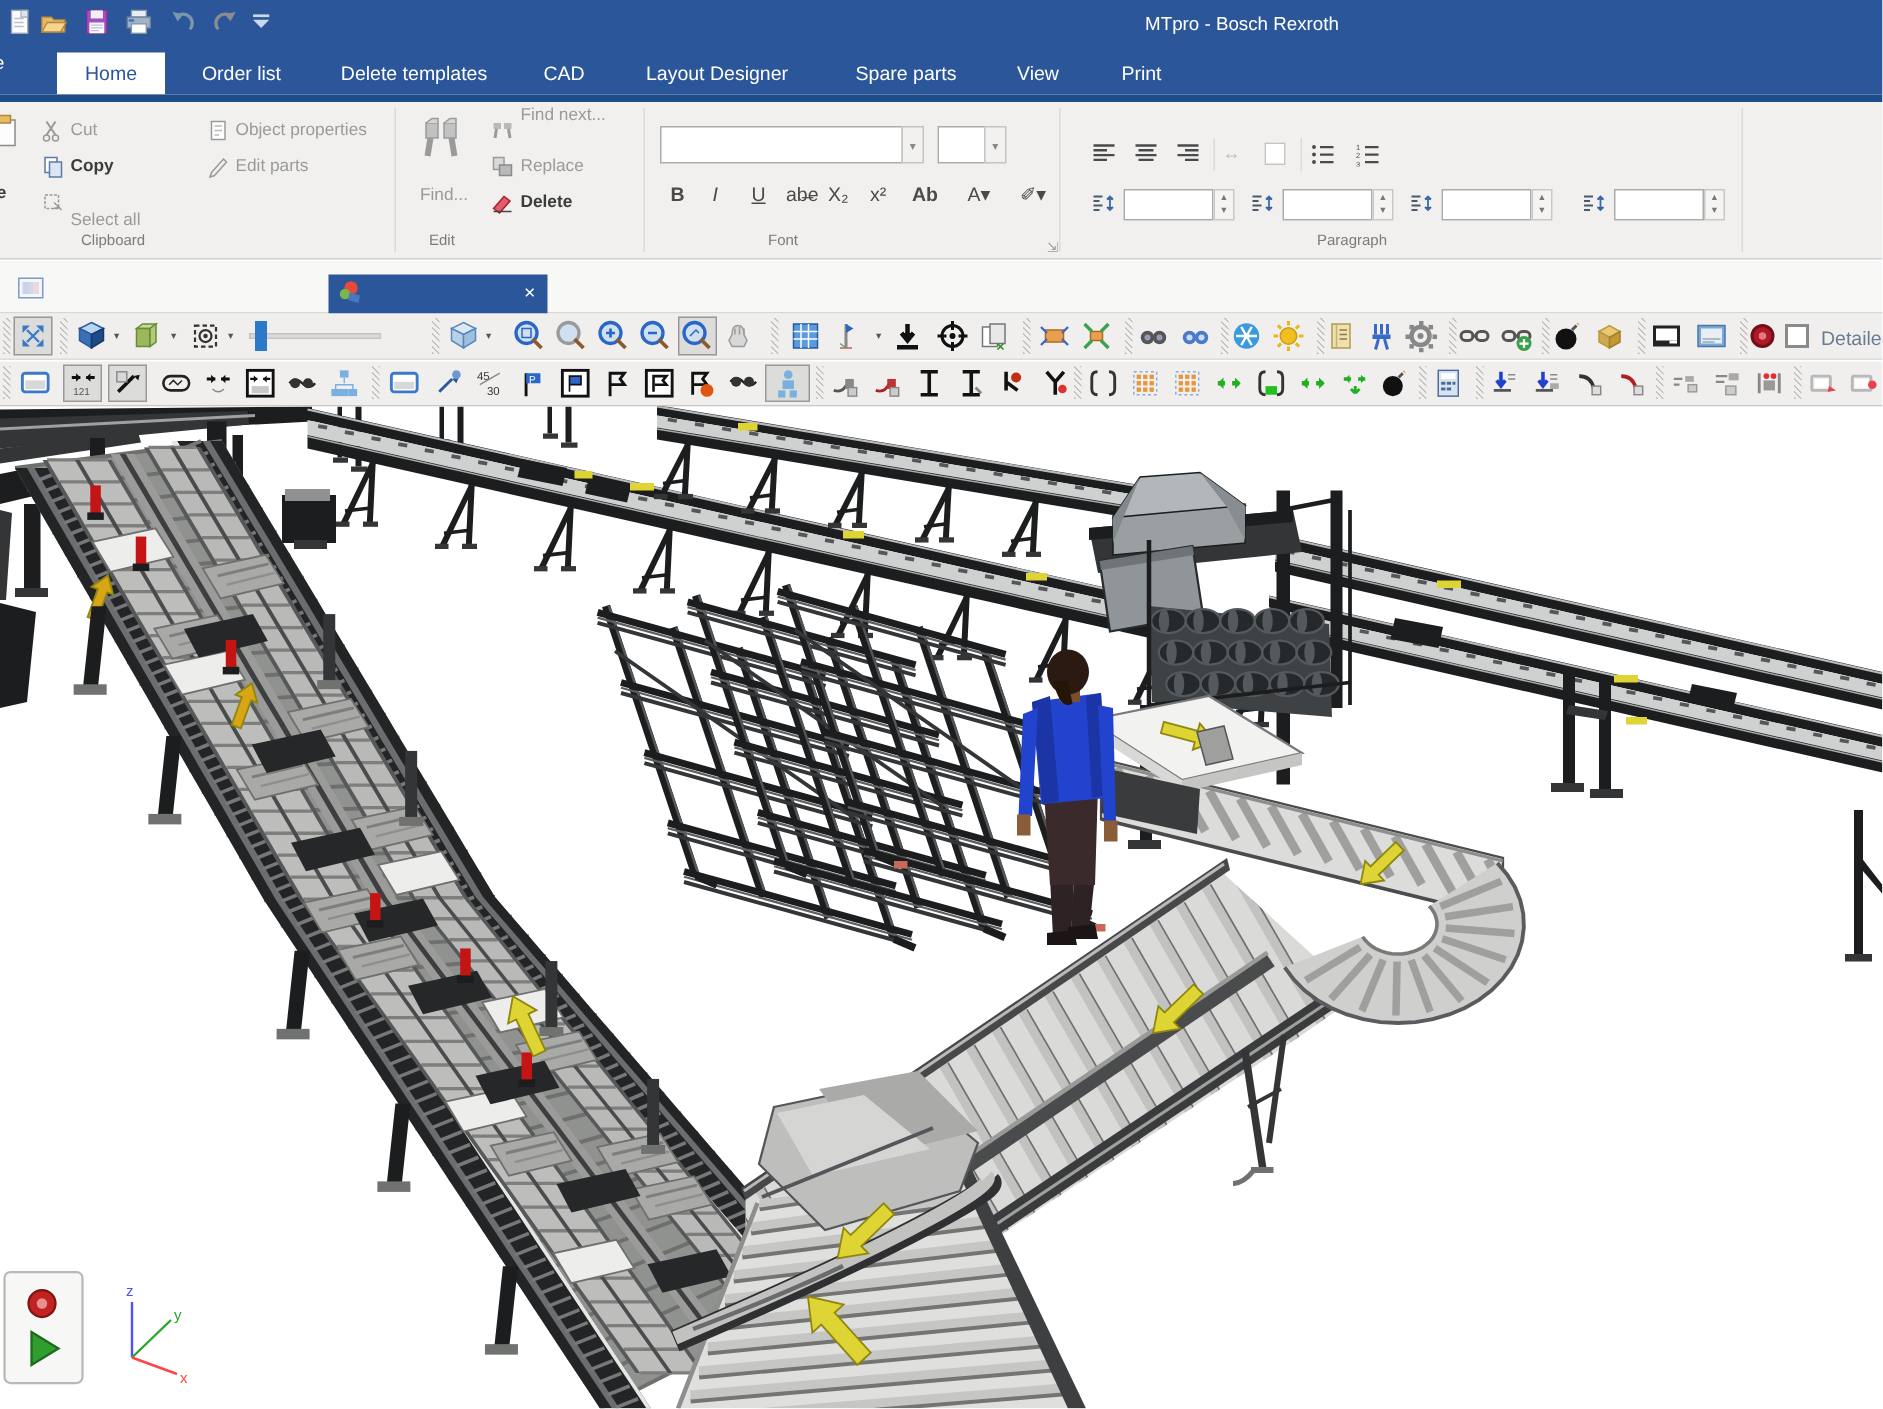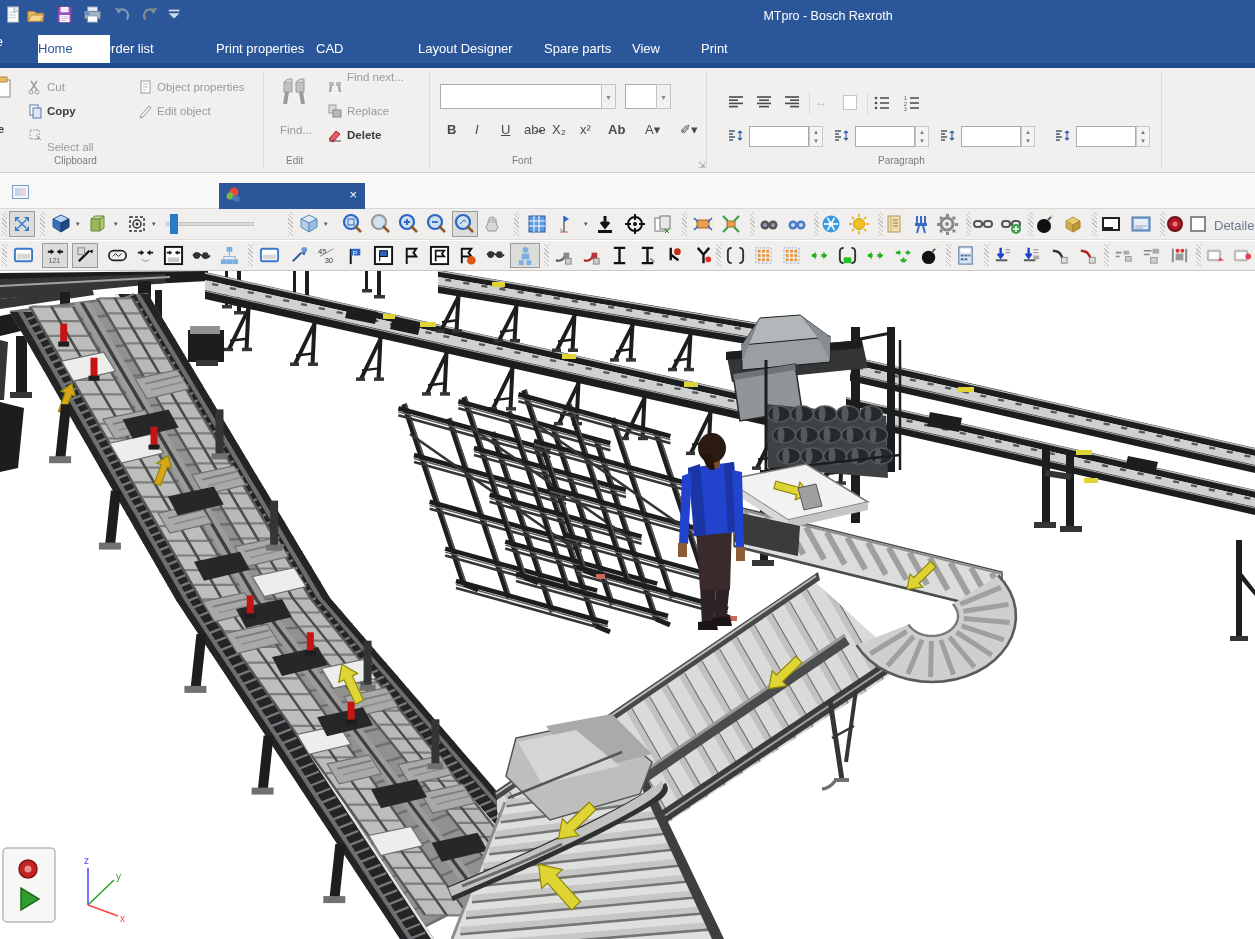--- a/index.html
+++ b/index.html
@@ -5,21 +5,21 @@
 #app{position:relative;width:1255px;height:939px;background:#fff}
 #titlebar{position:absolute;left:0;top:0;width:1255px;height:32px;background:#2b579a}
 #menurow{position:absolute;left:0;top:32px;width:1255px;height:31px;background:#2b579a}
 #menudark{position:absolute;left:0;top:63px;width:1255px;height:5px;background:#1e4c8b}
 #ribbon{position:absolute;left:0;top:68px;width:1255px;height:105px;background:#f1f0ef;border-bottom:1px solid #d5d3d1}
 #tabstrip{position:absolute;left:0;top:174px;width:1255px;height:35px;background:#f8f8f7;border-bottom:1px solid #d9d7d5}
 #tb1{position:absolute;left:0;top:209px;width:1255px;height:31px;background:#f0efee;border-bottom:1px solid #dddcda}
 #tb2{position:absolute;left:0;top:241px;width:1255px;height:30px;background:#f0efee;border-bottom:1px solid #c9c8c6}
 #scene{position:absolute;left:0;top:271px;width:1255px;height:668px;background:#fff;filter:blur(0.4px)}
 .qi{position:absolute;top:6px;width:20px;height:20px}
-.mtab{position:absolute;top:3px;height:28px;line-height:28px;color:#fff;font-size:13px;text-align:left}
+.mtab{position:absolute;top:3px;height:28px;line-height:28px;color:#fff;font-size:13px;text-align:center}
 .mtab.act{background:#fff;color:#2b579a}
 .glabel{position:absolute;top:87px;font-size:10px;color:#7b7b7b;text-align:left;width:120px}
 .gsep{position:absolute;top:4px;width:1px;height:96px;background:#dcdad8}
 .ritem{position:absolute;height:16px;font-size:11.5px;color:#9a9a9a;white-space:nowrap}
 .ritem.en{color:#3b3b3b}
 .tbtn{position:absolute;display:flex;align-items:center;justify-content:center}
 .tbtn.press{background:#dcdcdb;border:1px solid #9a9a9a}
 .grip{position:absolute;width:5px;background:repeating-linear-gradient(45deg,#c4c3c1 0,#c4c3c1 1px,transparent 1px,transparent 3px)}
 .spin{position:absolute;width:60px;height:21px;background:#fff;border:1px solid #ababab}
 .spinb{position:absolute;width:14px;height:21px;background:#f5f4f3;border:1px solid #c9c8c6;font-size:7px;color:#777;text-align:center;line-height:9px}
@@ -58,21 +58,21 @@
       <div class="qi" style="left:166px"><svg width="18" height="18" viewBox="0 0 20 20">
           <path d="M3 8 h12 l-6 6 z" fill="#c9d8ea"></path>
           <path d="M3 5 h12" stroke="#c9d8ea" stroke-width="2"></path>
         </svg></div>
       <div style="position:absolute;left:753px;top:9px;width:150px;text-align:center;color:#ffffff;font-size:12.5px">MTpro - Bosch Rexroth</div>
     </div>
     <div id="menurow">
       <div style="position:absolute;left:-4px;top:3px;color:#fff;font-size:12.5px">e</div>
       <div class="mtab act" style="left:38px;width:72px">Home</div>
       <div class="mtab" style="left:101px;width:120px">Order list</div>
-      <div class="mtab" style="left:216px;width:120px">Print properties</div>
+      <div class="mtab" style="left:216px;width:120px">Delete templates</div>
       <div class="mtab" style="left:316px;width:120px">CAD</div>
       <div class="mtab" style="left:418px;width:120px">Layout Designer</div>
       <div class="mtab" style="left:544px;width:120px">Spare parts</div>
       <div class="mtab" style="left:632px;width:120px">View</div>
       <div class="mtab" style="left:701px;width:120px">Print</div>
     </div>
     <div id="menudark"></div>
     <div id="ribbon">
       <div class="gsep" style="left:263px"></div>
       <div class="gsep" style="left:429px"></div>
@@ -104,21 +104,21 @@
         </svg></div>
       <div class="ritem" style="left:47px;top:73px">Select all</div>
       <div style="position:absolute;left:138px;top:11px;width:16px;height:16px"><svg width="16" height="16" viewBox="0 0 16 16">
           <rect x="3" y="2" width="9" height="12" fill="#fff" stroke="#9a9a9a"></rect>
           <path d="M5 5h5M5 8h5M5 11h3" stroke="#bbb"></path>
         </svg></div>
       <div class="ritem" style="left:157px;top:13px">Object properties</div>
       <div style="position:absolute;left:138px;top:35px;width:16px;height:16px"><svg width="16" height="16" viewBox="0 0 16 16">
           <path d="M3 12 L11 3 l2 2 L5 14 l-3 1 z" fill="none" stroke="#9a9a9a"></path>
         </svg></div>
-      <div class="ritem" style="left:157px;top:37px">Edit object</div>
+      <div class="ritem" style="left:157px;top:37px">Edit parts</div>
       <div style="position:absolute;left:276px;top:8px;width:36px;height:36px"><svg width="36" height="36" viewBox="0 0 36 36">
           <path d="M8 6 h8 v10 h-8 z M20 6 h8 v10 h-8 z" fill="#c2c2c2" stroke="#9a9a9a"></path>
           <path d="M11 16 l-2 12 M25 16 l2 12" stroke="#9a9a9a" stroke-width="4"></path>
           <path d="M8 6 l4 -3 h4 l-0 3 M20 6 l4 -3 h4 v3" fill="#d5d5d5" stroke="#9a9a9a"></path>
         </svg></div>
       <div class="ritem" style="left:280px;top:56px">Find...</div>
       <div style="position:absolute;left:327px;top:11px;width:16px;height:16px"><svg width="16" height="16" viewBox="0 0 16 16">
           <path d="M2 3 h5 v4 h-5 z M9 3 h5 v4 h-5 z" fill="#b9b9b9"></path>
           <path d="M4 7 l-1 6 M12 7 l1 6" stroke="#9a9a9a" stroke-width="2"></path>
         </svg></div>

